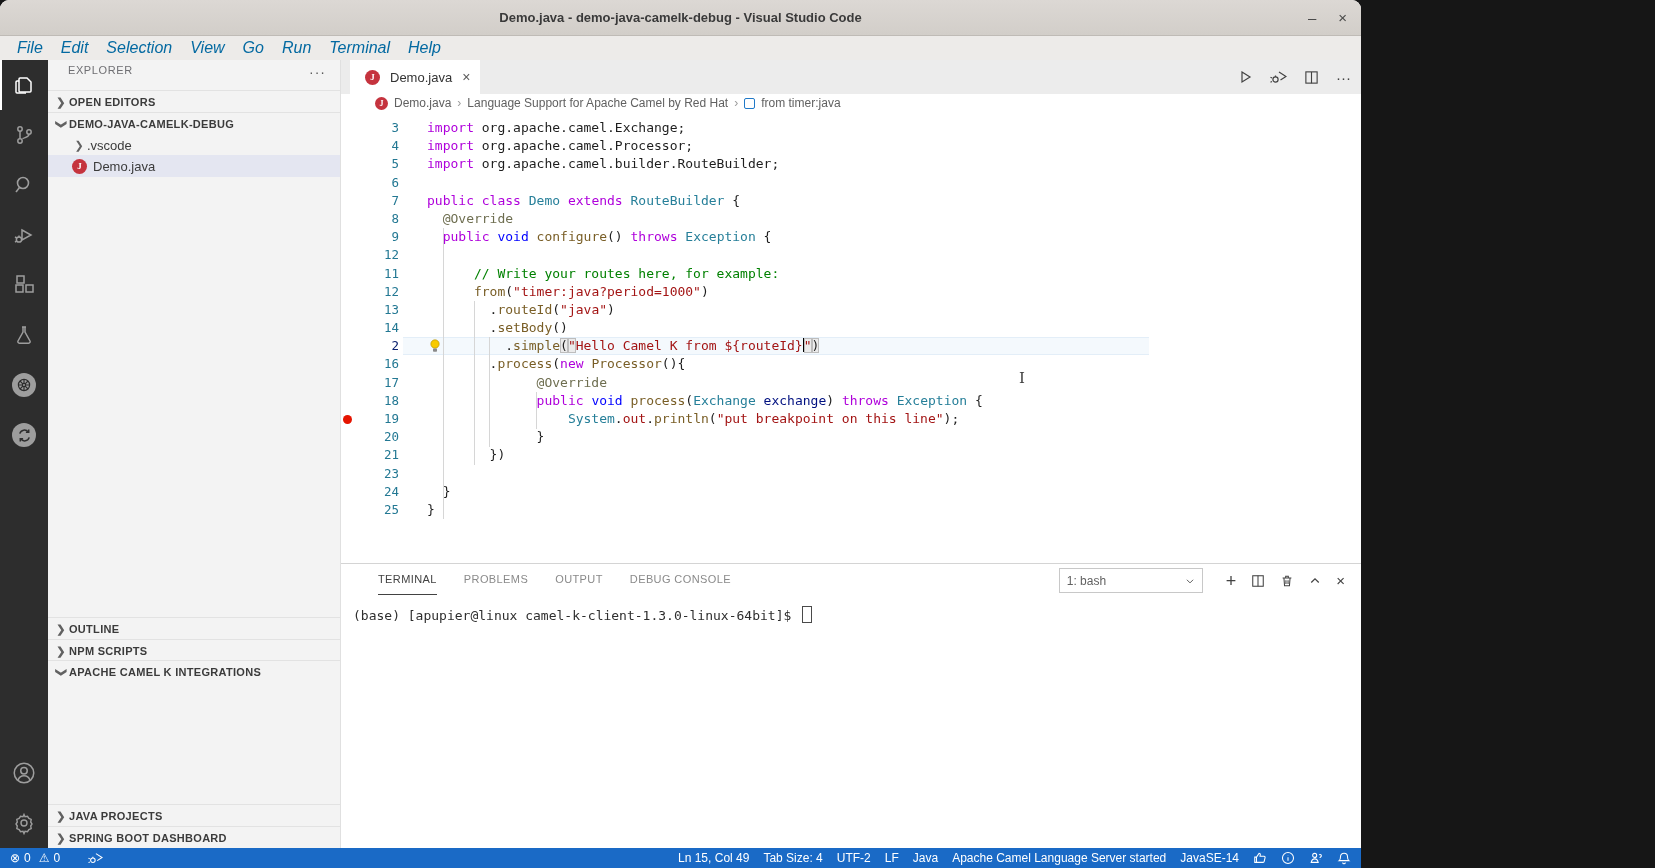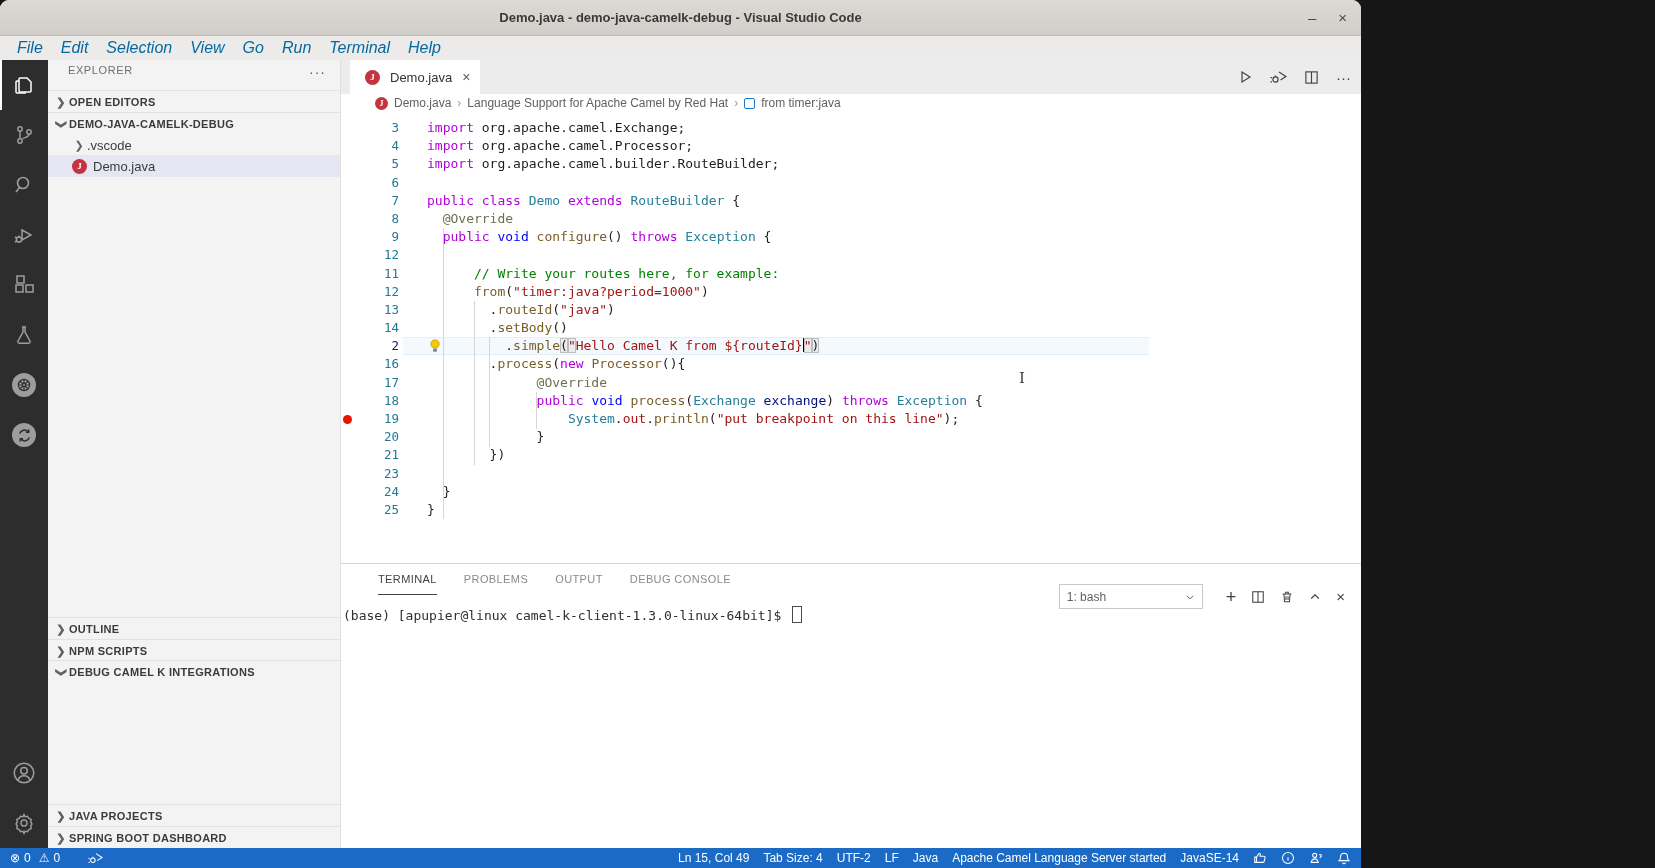--- a/index.html
+++ b/index.html
@@ -73,24 +73,24 @@
   .minimap .codetext{padding-left:8px;}
   .mm-scroll{position:absolute;left:1304px;top:16px;width:11px;height:222px;background:rgba(90,90,90,.22);}
   .mm-mark{position:absolute;left:1304px;top:130px;width:11px;height:3px;background:rgba(50,50,50,.45);}
   
   .ibeam{position:absolute;left:678px;top:309px;font-family:"DejaVu Serif",serif;font-size:15px;color:#3c3c3c;z-index:5;}
   
   .panel{position:absolute;top:503px;left:0;right:0;bottom:0;background:#fff;border-top:1px solid #d4d4d4;}
   .ptabs{height:31px;display:flex;align-items:stretch;padding-left:37px;gap:27px;}
   .ptab{display:flex;align-items:center;font-size:11px;letter-spacing:.4px;color:#8a8a8a;border-bottom:1px solid transparent;}
   .ptab.active{color:#424242;border-bottom-color:#424242;}
-  .pcontrols{position:absolute;right:16px;top:20px;display:flex;align-items:center;gap:15px;color:#424242;}
+  .pcontrols{position:absolute;right:16px;top:4px;display:flex;align-items:center;gap:15px;color:#424242;}
   .shellsel{width:128px;height:23px;border:1px solid #c8c8c8;background:#fff;display:flex;align-items:center;
     justify-content:space-between;padding:0 7px;font-size:12px;color:#616161;margin-right:8px;}
-  .term-line{margin:11px 0 0 2px;font-family:"DejaVu Sans Mono",monospace;font-size:13px;color:#2e2e2e;}
+  .term-line{margin:11px 0 0 12px;font-family:"DejaVu Sans Mono",monospace;font-size:13px;color:#2e2e2e;}
   .term-cursor{display:inline-block;width:8px;height:15px;border:1px solid #4a4a4a;vertical-align:-3px;margin-left:3px;}
   
   .statusbar{position:absolute;left:0;right:0;bottom:0;height:20px;background:var(--accent);color:#fff;
     display:flex;align-items:center;justify-content:space-between;font-size:12px;padding:0 10px;}
   .sb-left,.sb-right{display:flex;align-items:center;gap:14px;}
   .stat-group{display:flex;align-items:center;gap:4px;}
   svg{display:block;}
 </style>
 </head>
 <body>
@@ -216,21 +216,21 @@
       <div class="sb-row section" style="top:557px">
         <span class="chev">❯</span>
         <span>OUTLINE</span>
       </div>
       <div class="sb-row section" style="top:579px">
         <span class="chev">❯</span>
         <span>NPM SCRIPTS</span>
       </div>
       <div class="sb-row section" style="top:600px">
         <span class="chev exp">❯</span>
-        <span>DEBUG CAMEL K INTEGRATIONS</span>
+        <span>APACHE CAMEL K INTEGRATIONS</span>
       </div>
       <div class="sb-row section" style="top:744px">
         <span class="chev">❯</span>
         <span>JAVA PROJECTS</span>
       </div>
       <div class="sb-row section" style="top:766px">
         <span class="chev">❯</span>
         <span>SPRING BOOT DASHBOARD</span>
       </div>
     </div>

